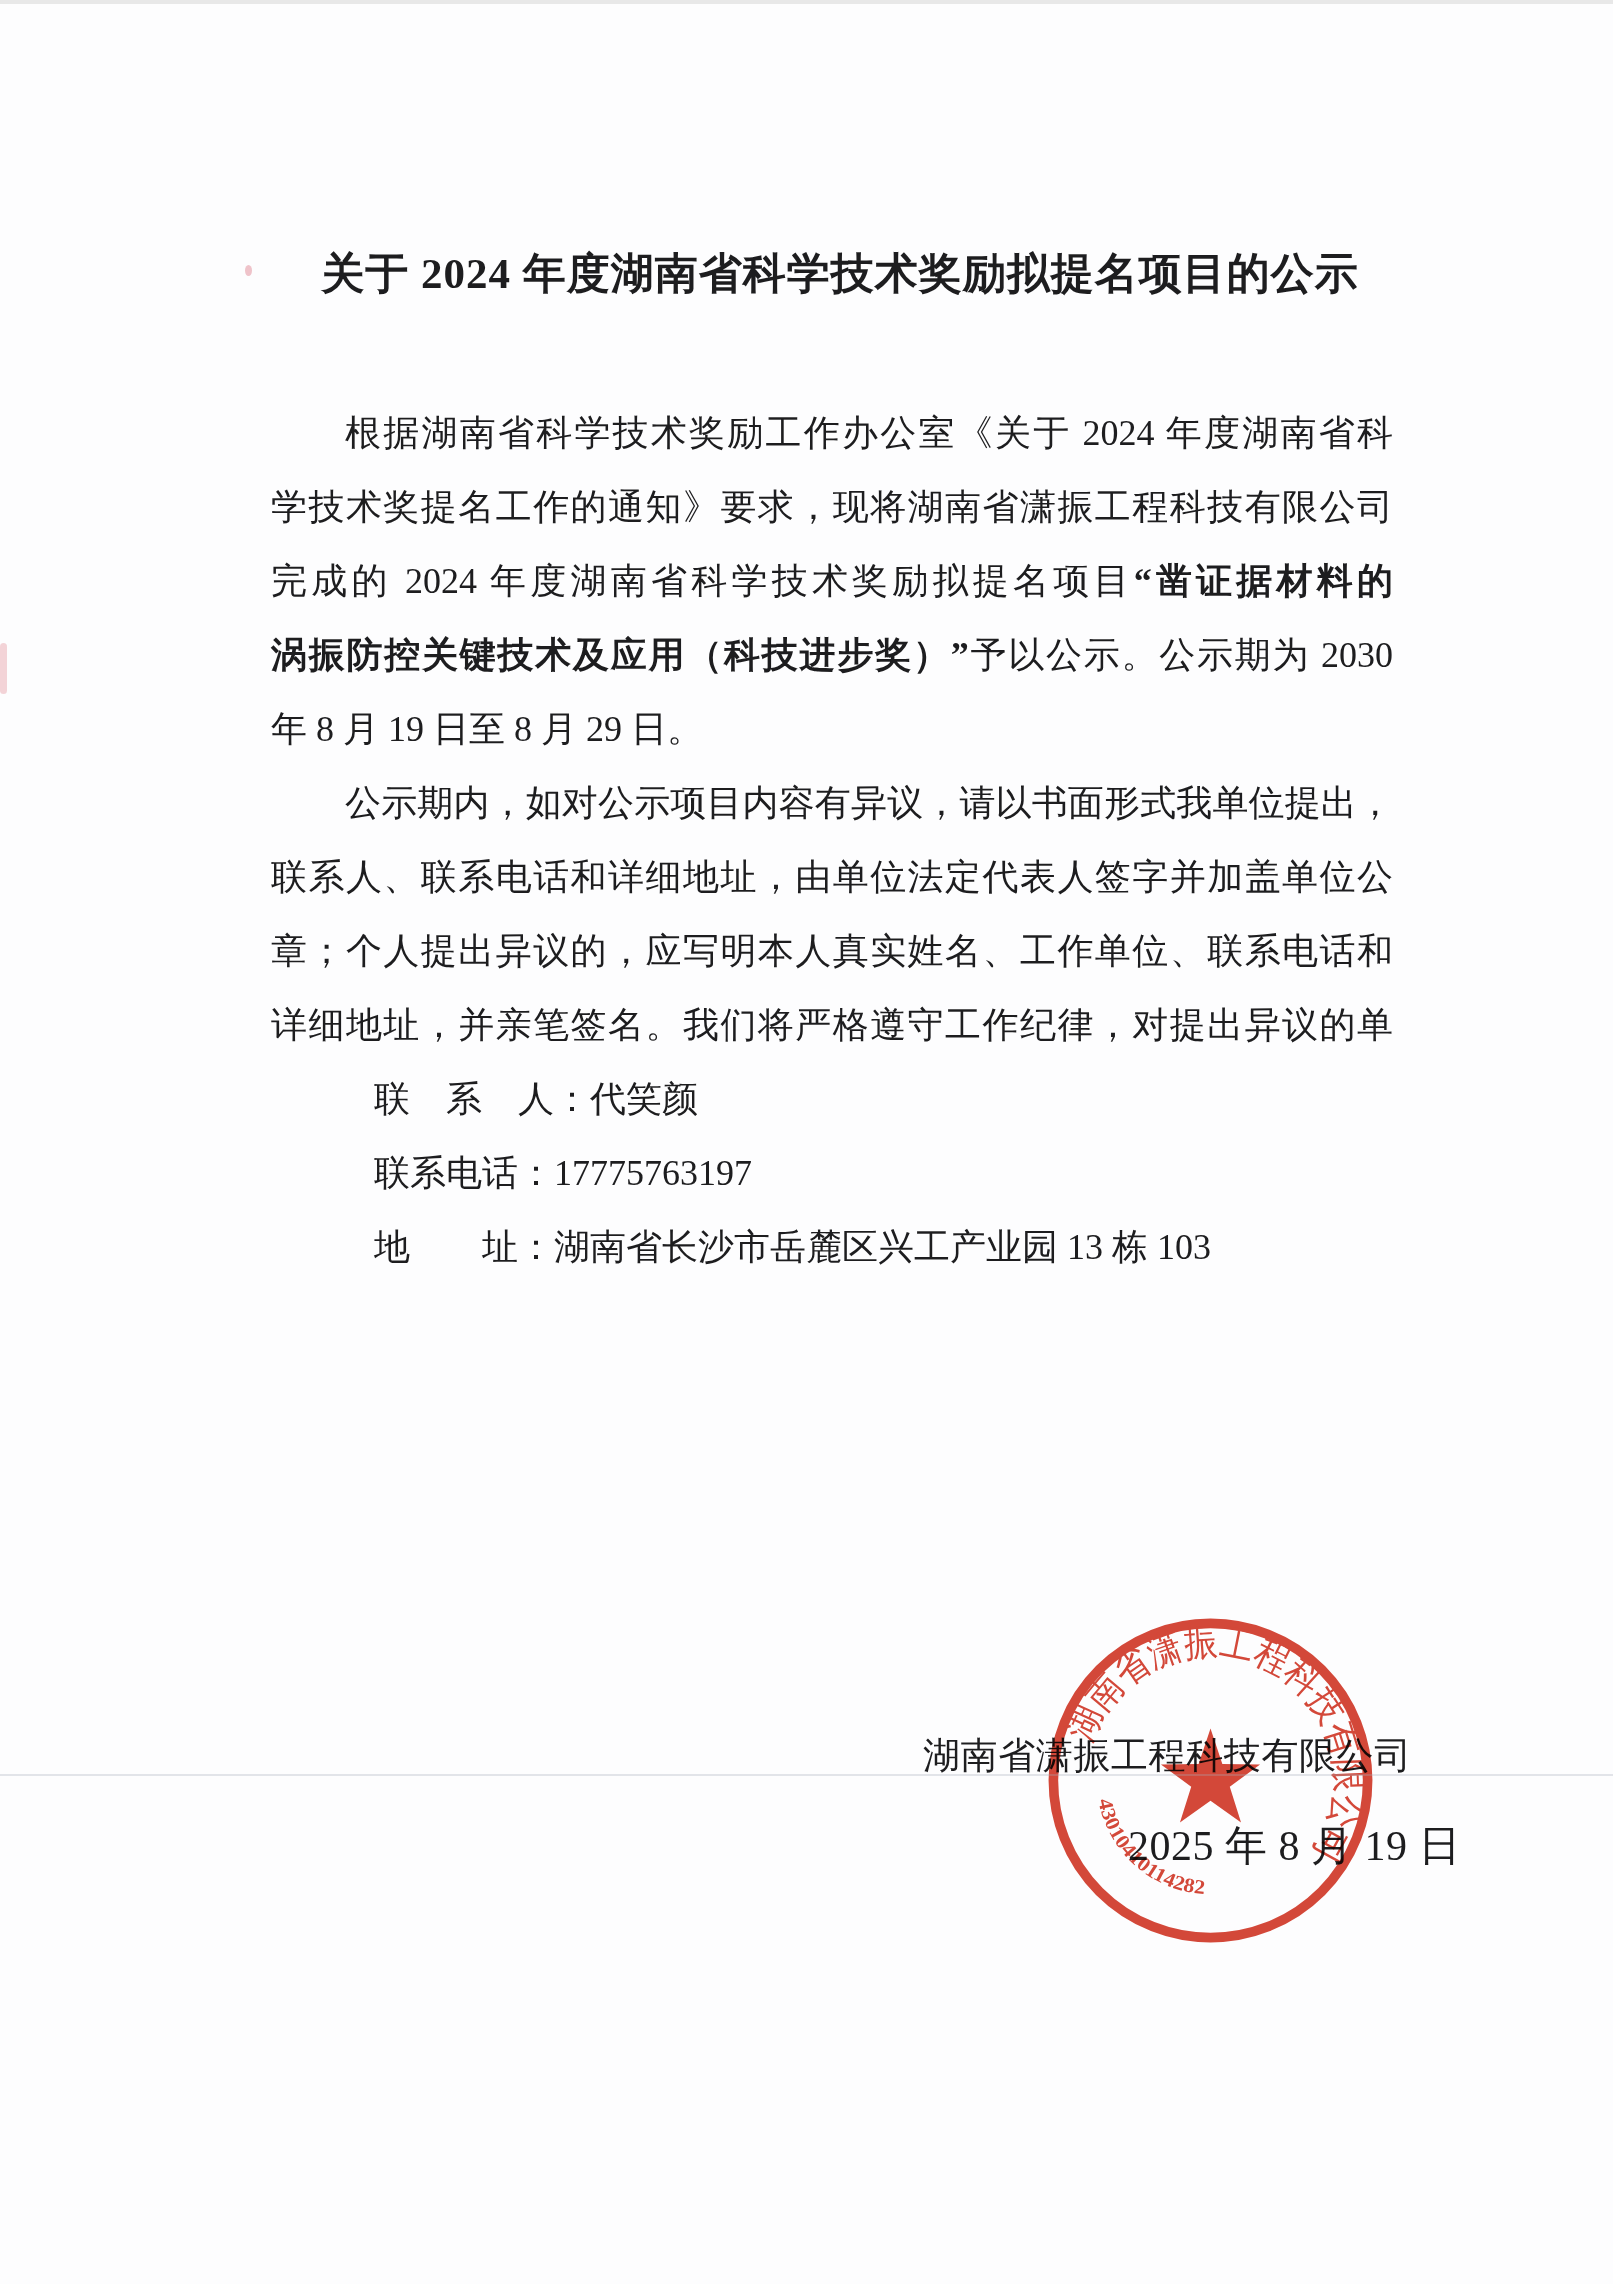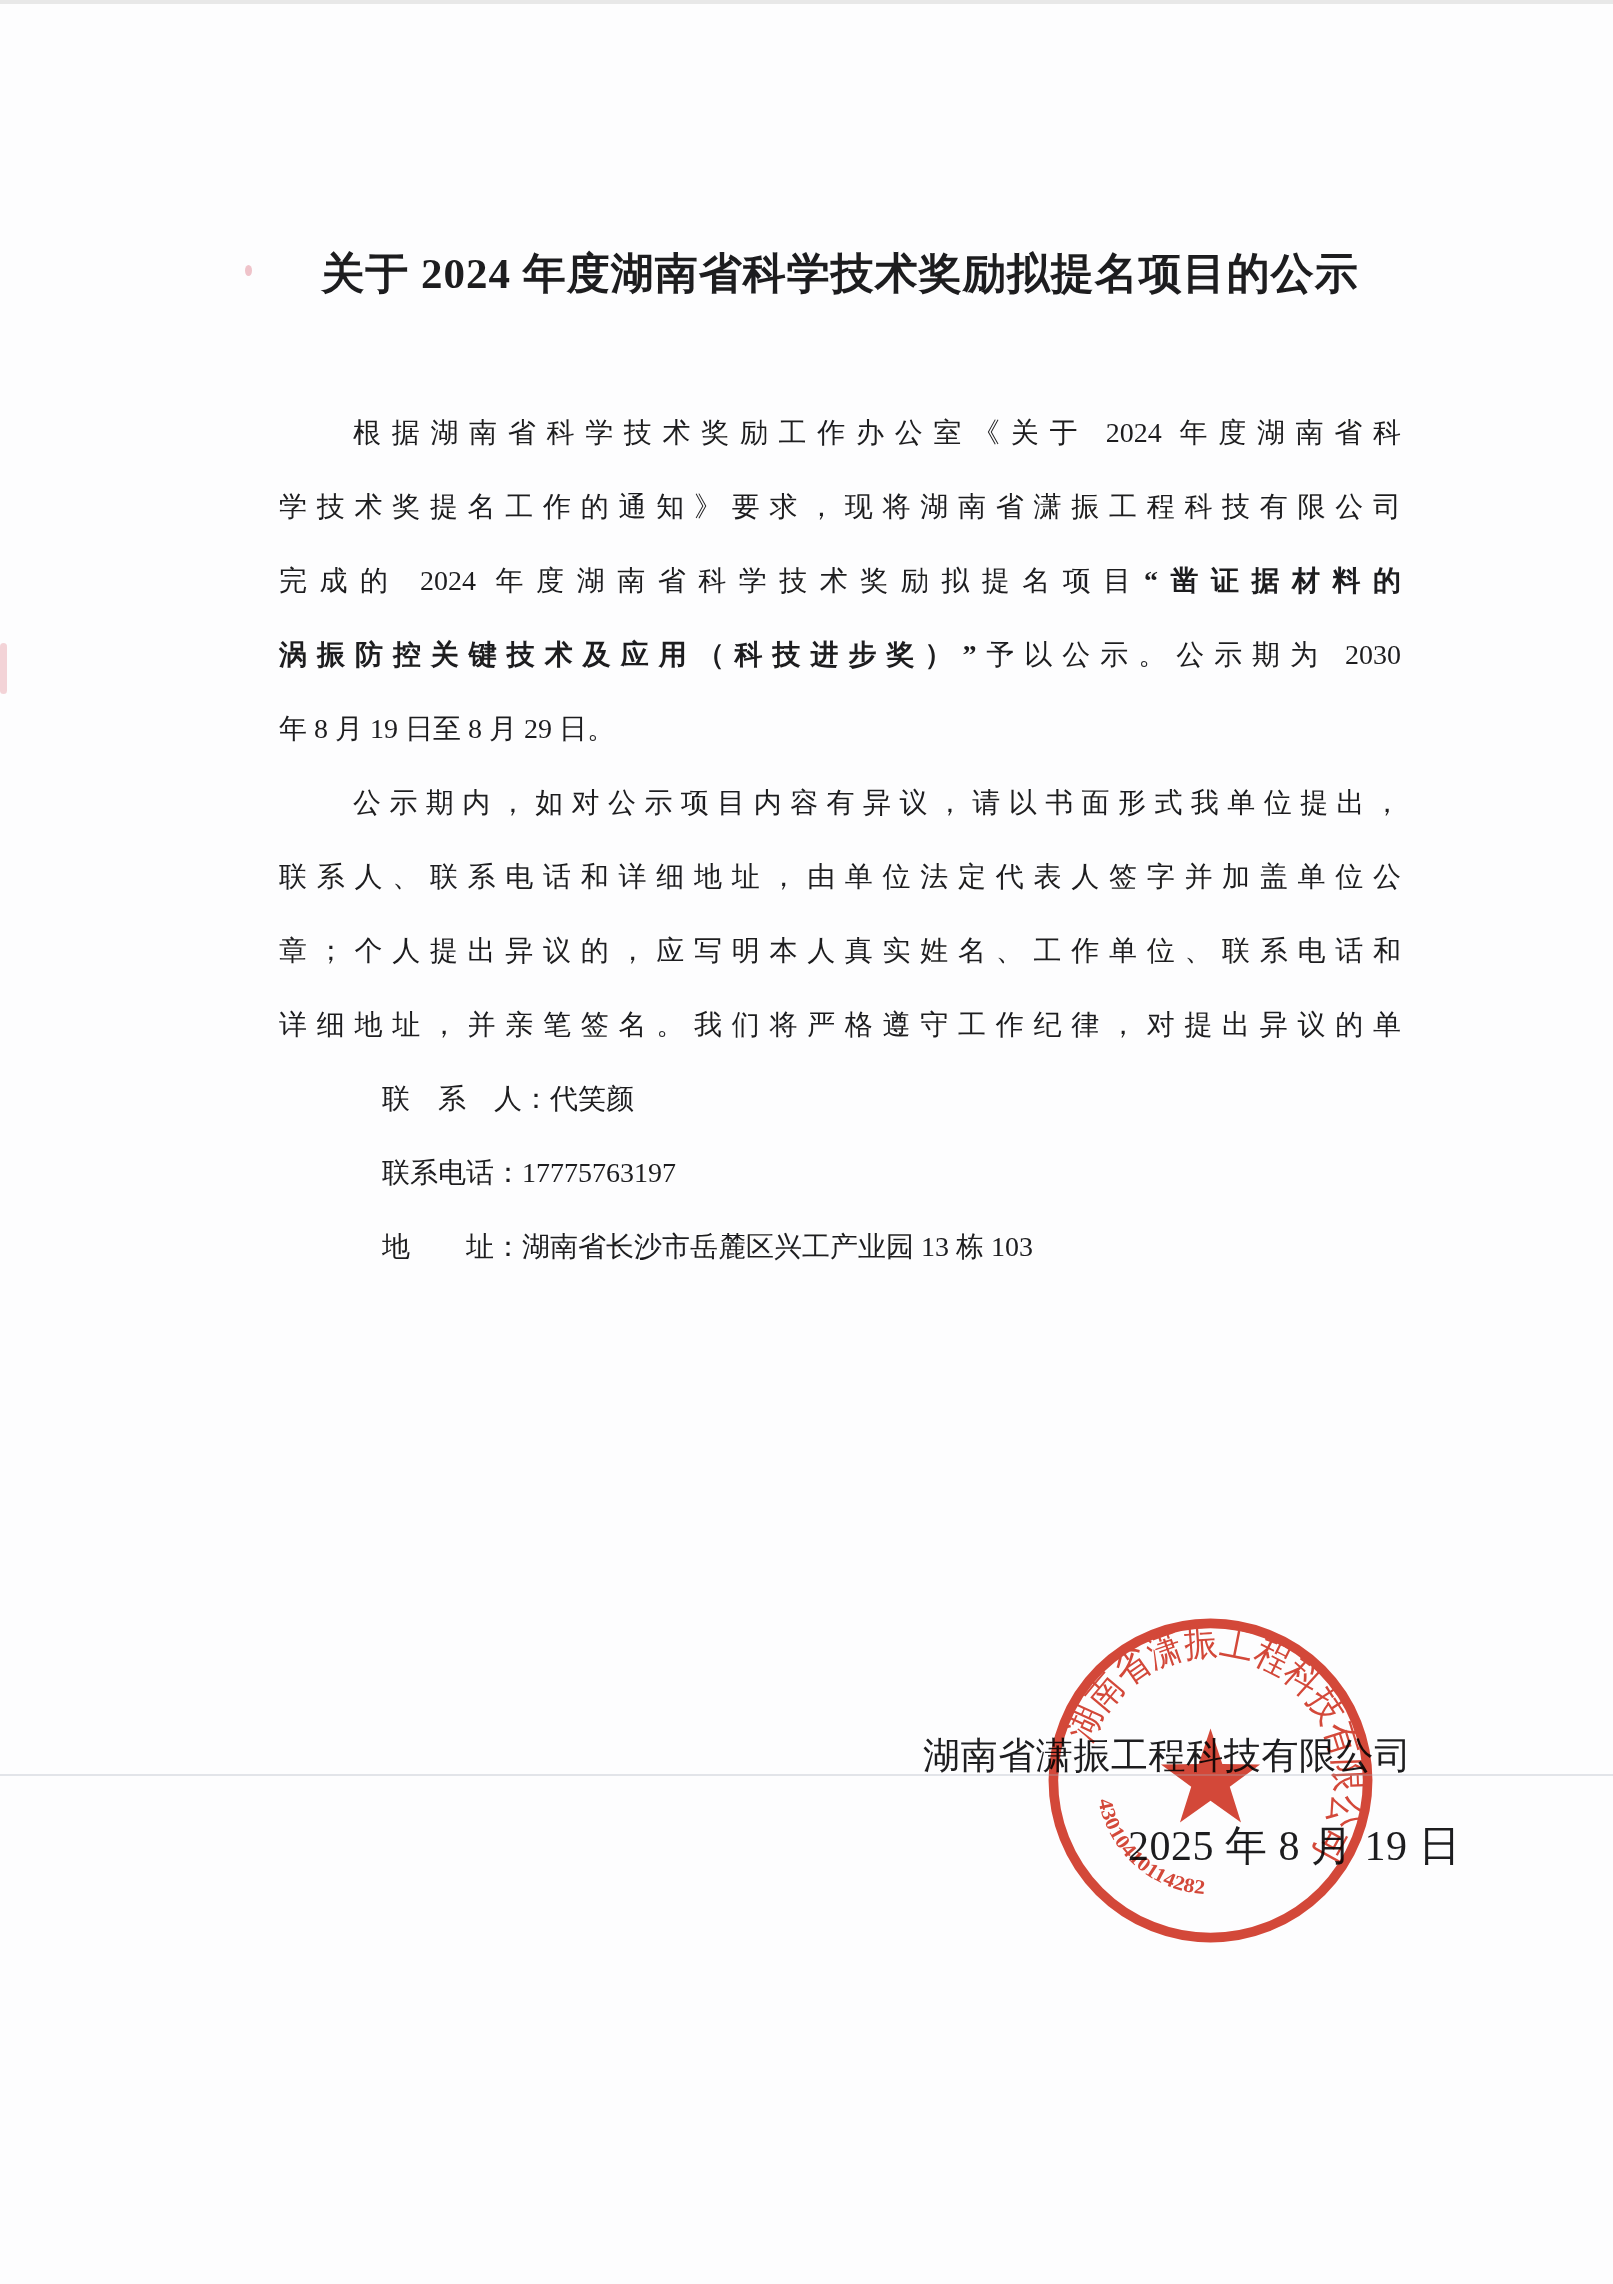--- a/index.html
+++ b/index.html
@@ -16,22 +16,22 @@
     position:absolute;
     left:279px; width:1122px; top:243px;
     font-size:43px; line-height:53px;
     font-weight:bold;
     text-align:center;
     letter-spacing:1px;
     white-space:nowrap;
   }
   .body-text {
     position:absolute;
-    left:279px; width:1122px; top:392px;
-    font-size:28px;
+    left:271px; width:1122px; top:392px;
+    font-size:36px;
     line-height:74px;
   }
   .line { white-space:nowrap; }
   .line.just { text-align:justify; text-align-last:justify; }
   .line.ind  { text-indent:74px; }
   .line.contact { padding-left:103px; }
   .b { font-weight:bold; }
   .sig-company {
     position:absolute;
     left:923px; top:1727px;

